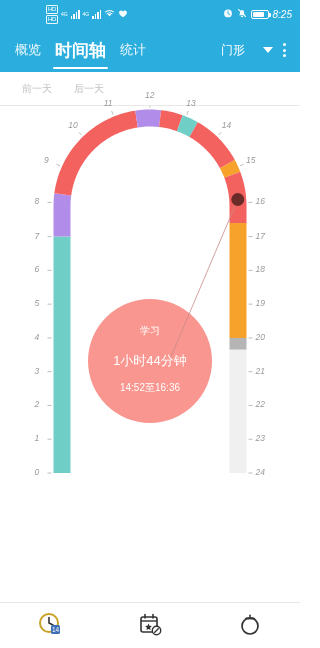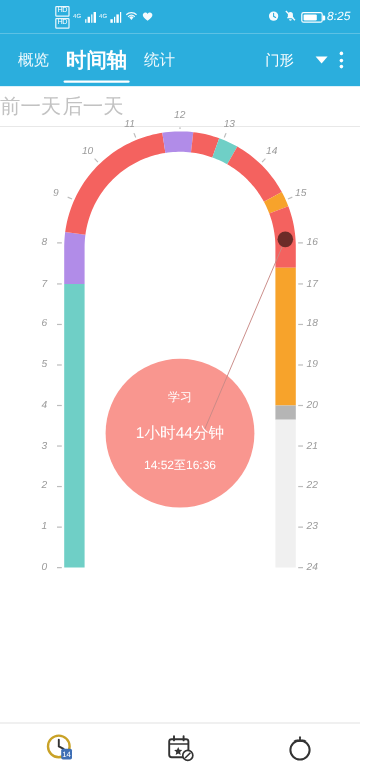--- a/index.html
+++ b/index.html
@@ -60,21 +60,21 @@
   .caret { width: 0; height: 0; border-left: 5px solid transparent;
            border-right: 5px solid transparent; border-top: 6px solid #fff; }
   .kebab { display: flex; flex-direction: column; gap: 2.5px; padding: 5px 6px 5px 10px; }
   .kebab span { width: 3px; height: 3px; border-radius: 50%; background: #fff; display: block; }
 
   
   .datebar {
     height: 34px; display: flex; align-items: center;
     border-bottom: 1px solid #e8e8e8; background: #fff;
   }
-  .d-prev, .d-next { width: 52px; font-size: 17px; color: #c2c2c2; text-align: left; }
+  .d-prev, .d-next { width: 52px; font-size: 10px; color: #c2c2c2; text-align: right; }
   .d-today { flex: 1; text-align: center; color: #333; }
   .d-today .big { font-size: 15px; font-weight: bold; }
   .d-today .small { font-size: 11px; margin-left: 4px; }
 
   
   .chartwrap { position: relative; width: 300px; height: 490px; background: #fff; }
   .chartwrap svg { position: absolute; left: 0; top: 0; }
   .ticklab {
     position: absolute; font-size: 8.5px; font-style: italic;
     color: #9a9a9a; white-space: nowrap; pointer-events: none;

